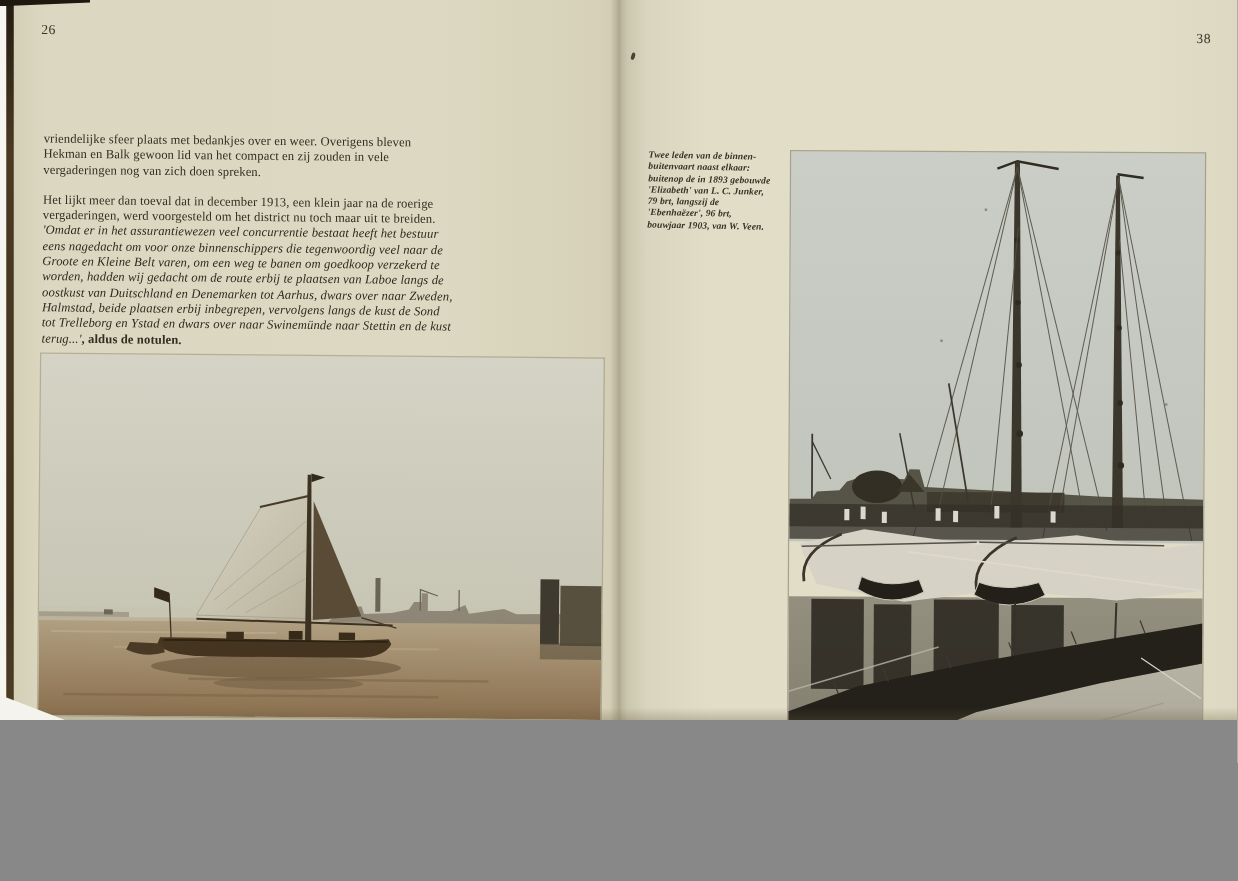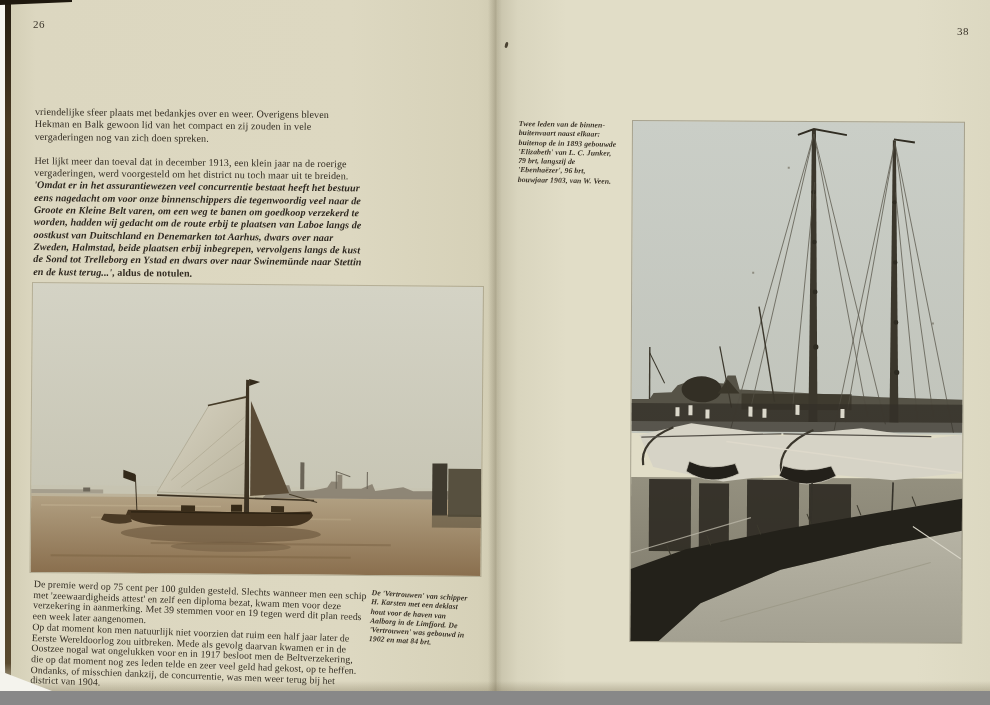--- a/index.html
+++ b/index.html
@@ -1,17 +1,17 @@
 <!DOCTYPE html>
 <html><head>
 <meta charset="utf-8">
 <style>
   html,body{margin:0;padding:0;background:#888;}
   .scan{
-    position:relative;width:990px;height:691px;overflow:hidden;
+    position:relative;width:990px;height:576px;overflow:hidden;
     background:#d8d3bc;
     font-family:"Liberation Serif", serif;
     color:#332d23;
   }
   .page{position:absolute;top:0;height:705px;}
   .page-left{
     left:6px;width:492px;
     background:linear-gradient(to right,#d2cdb4 0,#dcd7c0 6%,#ddd8c1 70%,#d6d1b8 96%,#cfcab1 100%);
   }
   .page-right{
@@ -37,21 +37,21 @@
   .pn-left{left:27px;top:18px;}
   .pn-right{left:459px;top:25px;}
   .body-top{position:absolute;left:29px;top:106px;width:329px;
     font-size:10.1px;line-height:12.3px;transform:rotate(.6deg);transform-origin:left top;
     letter-spacing:.1px;}
   .body-bottom{position:absolute;left:28px;top:579px;width:335px;
     font-size:9.8px;line-height:10.7px;transform:rotate(2.1deg);transform-origin:left top;
     letter-spacing:.1px;}
   .para{margin:0;}
   .para.gap{margin-top:12px;}
-  .quote .q{font-style:italic;font-weight:700;color:#2e2820;}
+  .quote .q{font-style:italic;font-weight:400;color:#2e2820;}
   .quote .attr{font-style:normal;font-weight:700;}
   .caption{position:absolute;font-size:7.6px;line-height:9.3px;font-style:italic;font-weight:700;
     color:#383126;white-space:pre-line;letter-spacing:.1px;}
   .cap-left{left:366px;top:588px;width:126px;transform:rotate(3.4deg);transform-origin:left top;}
   .cap-right{left:21px;top:119px;width:124px;transform:rotate(1.1deg);transform-origin:left top;}
   
   .photo{position:absolute;margin:0;padding:0;}
   .photo svg{display:block;}
   .photo-left{left:27px;top:283px;width:450px;height:289px;transform:rotate(.5deg);transform-origin:left top;
     outline:1px solid rgba(110,100,75,.35);}

